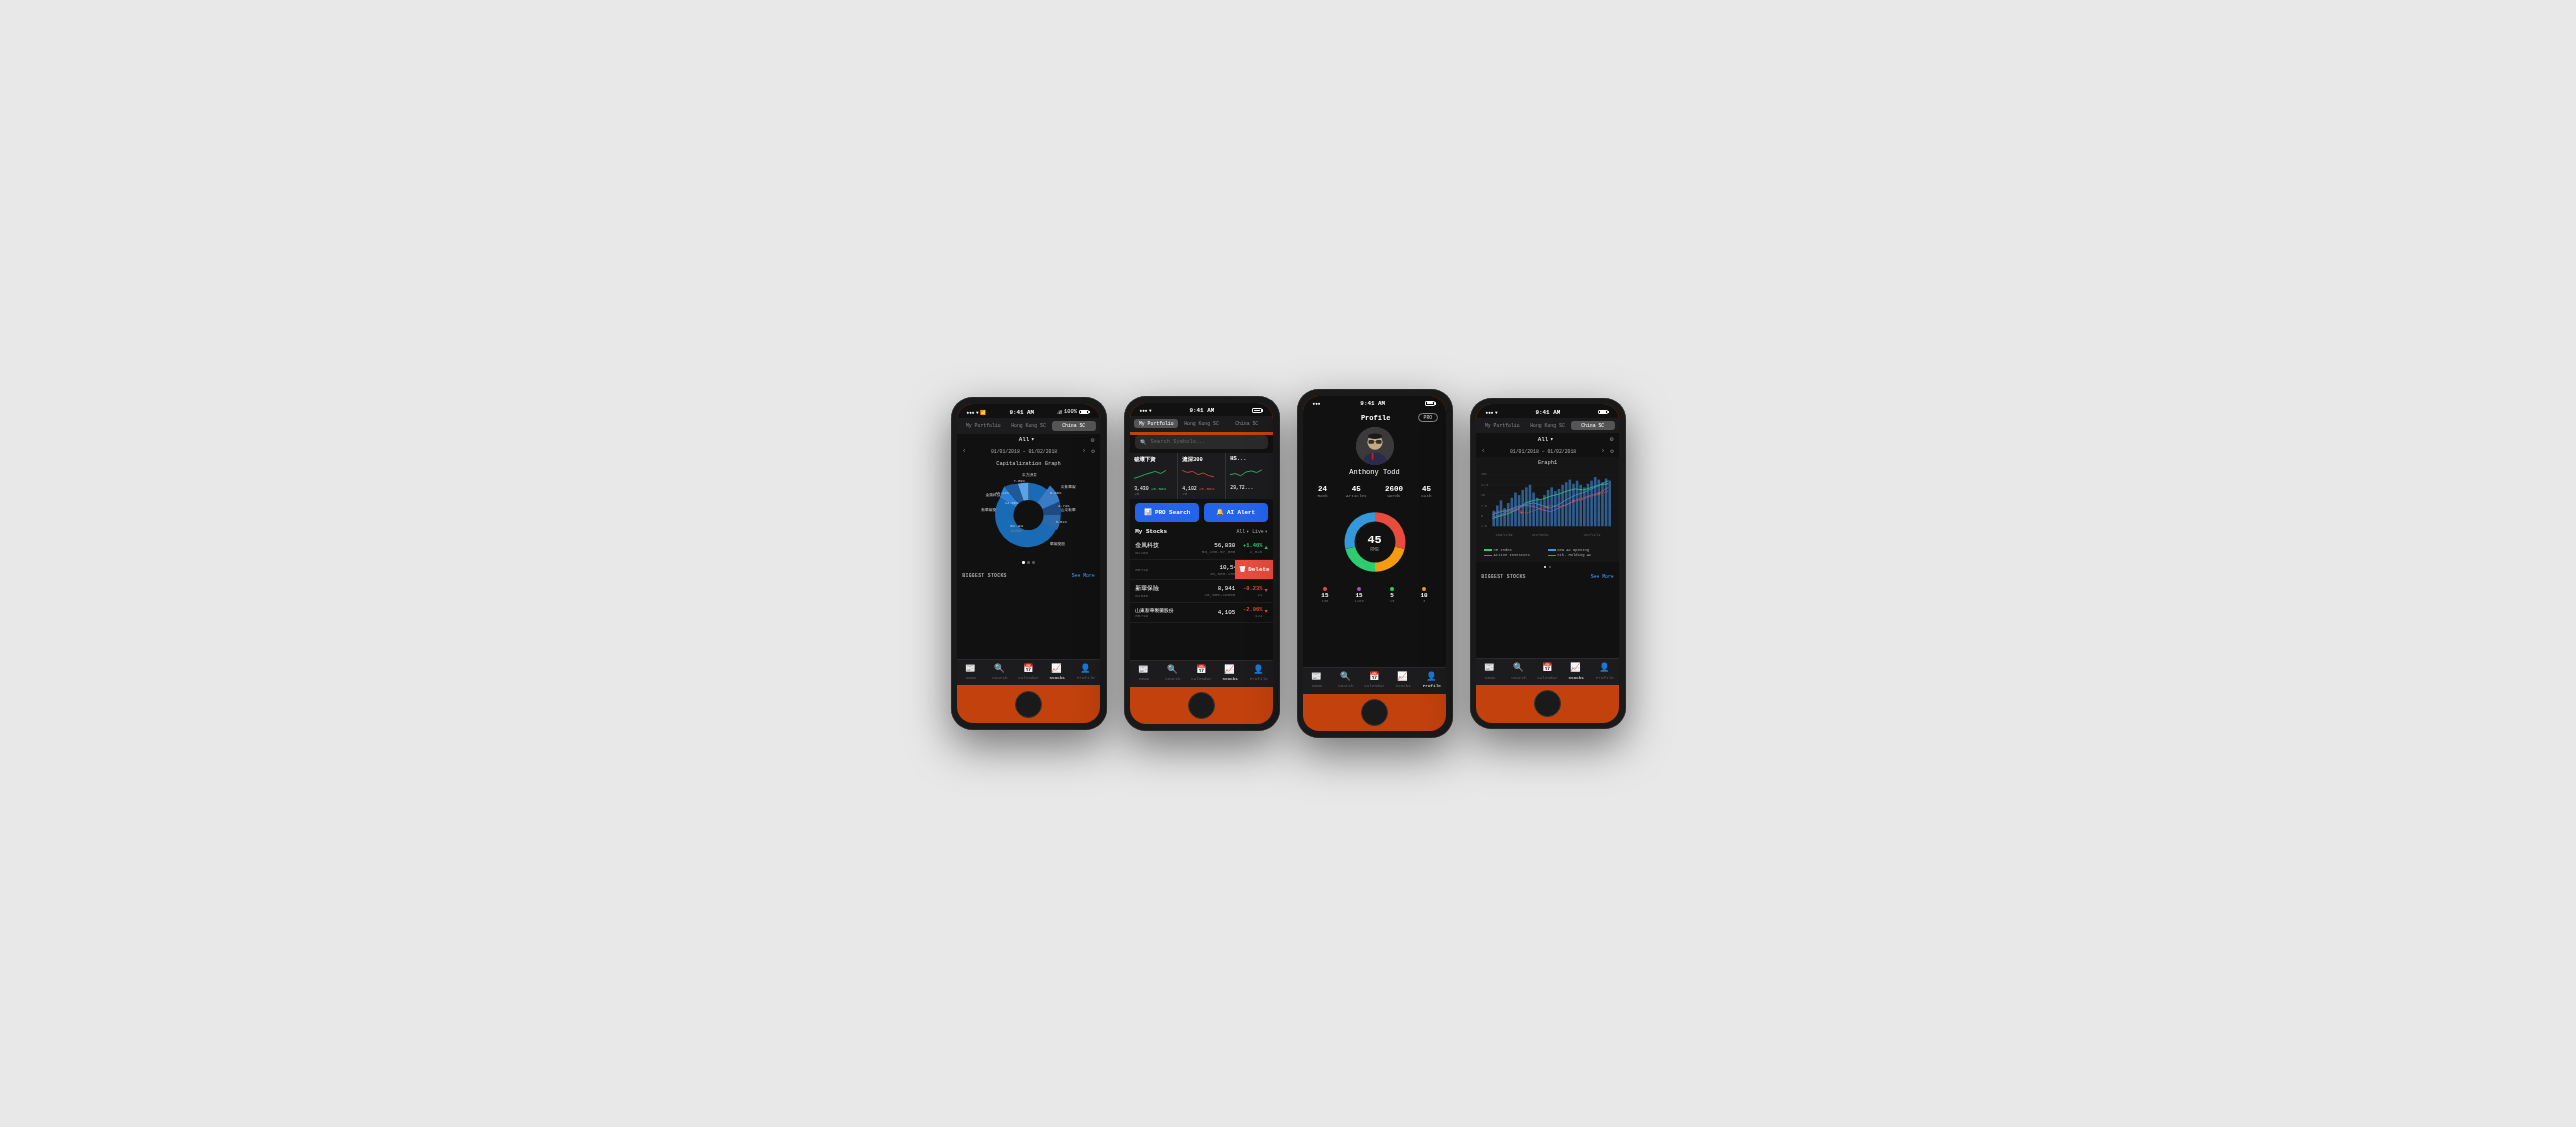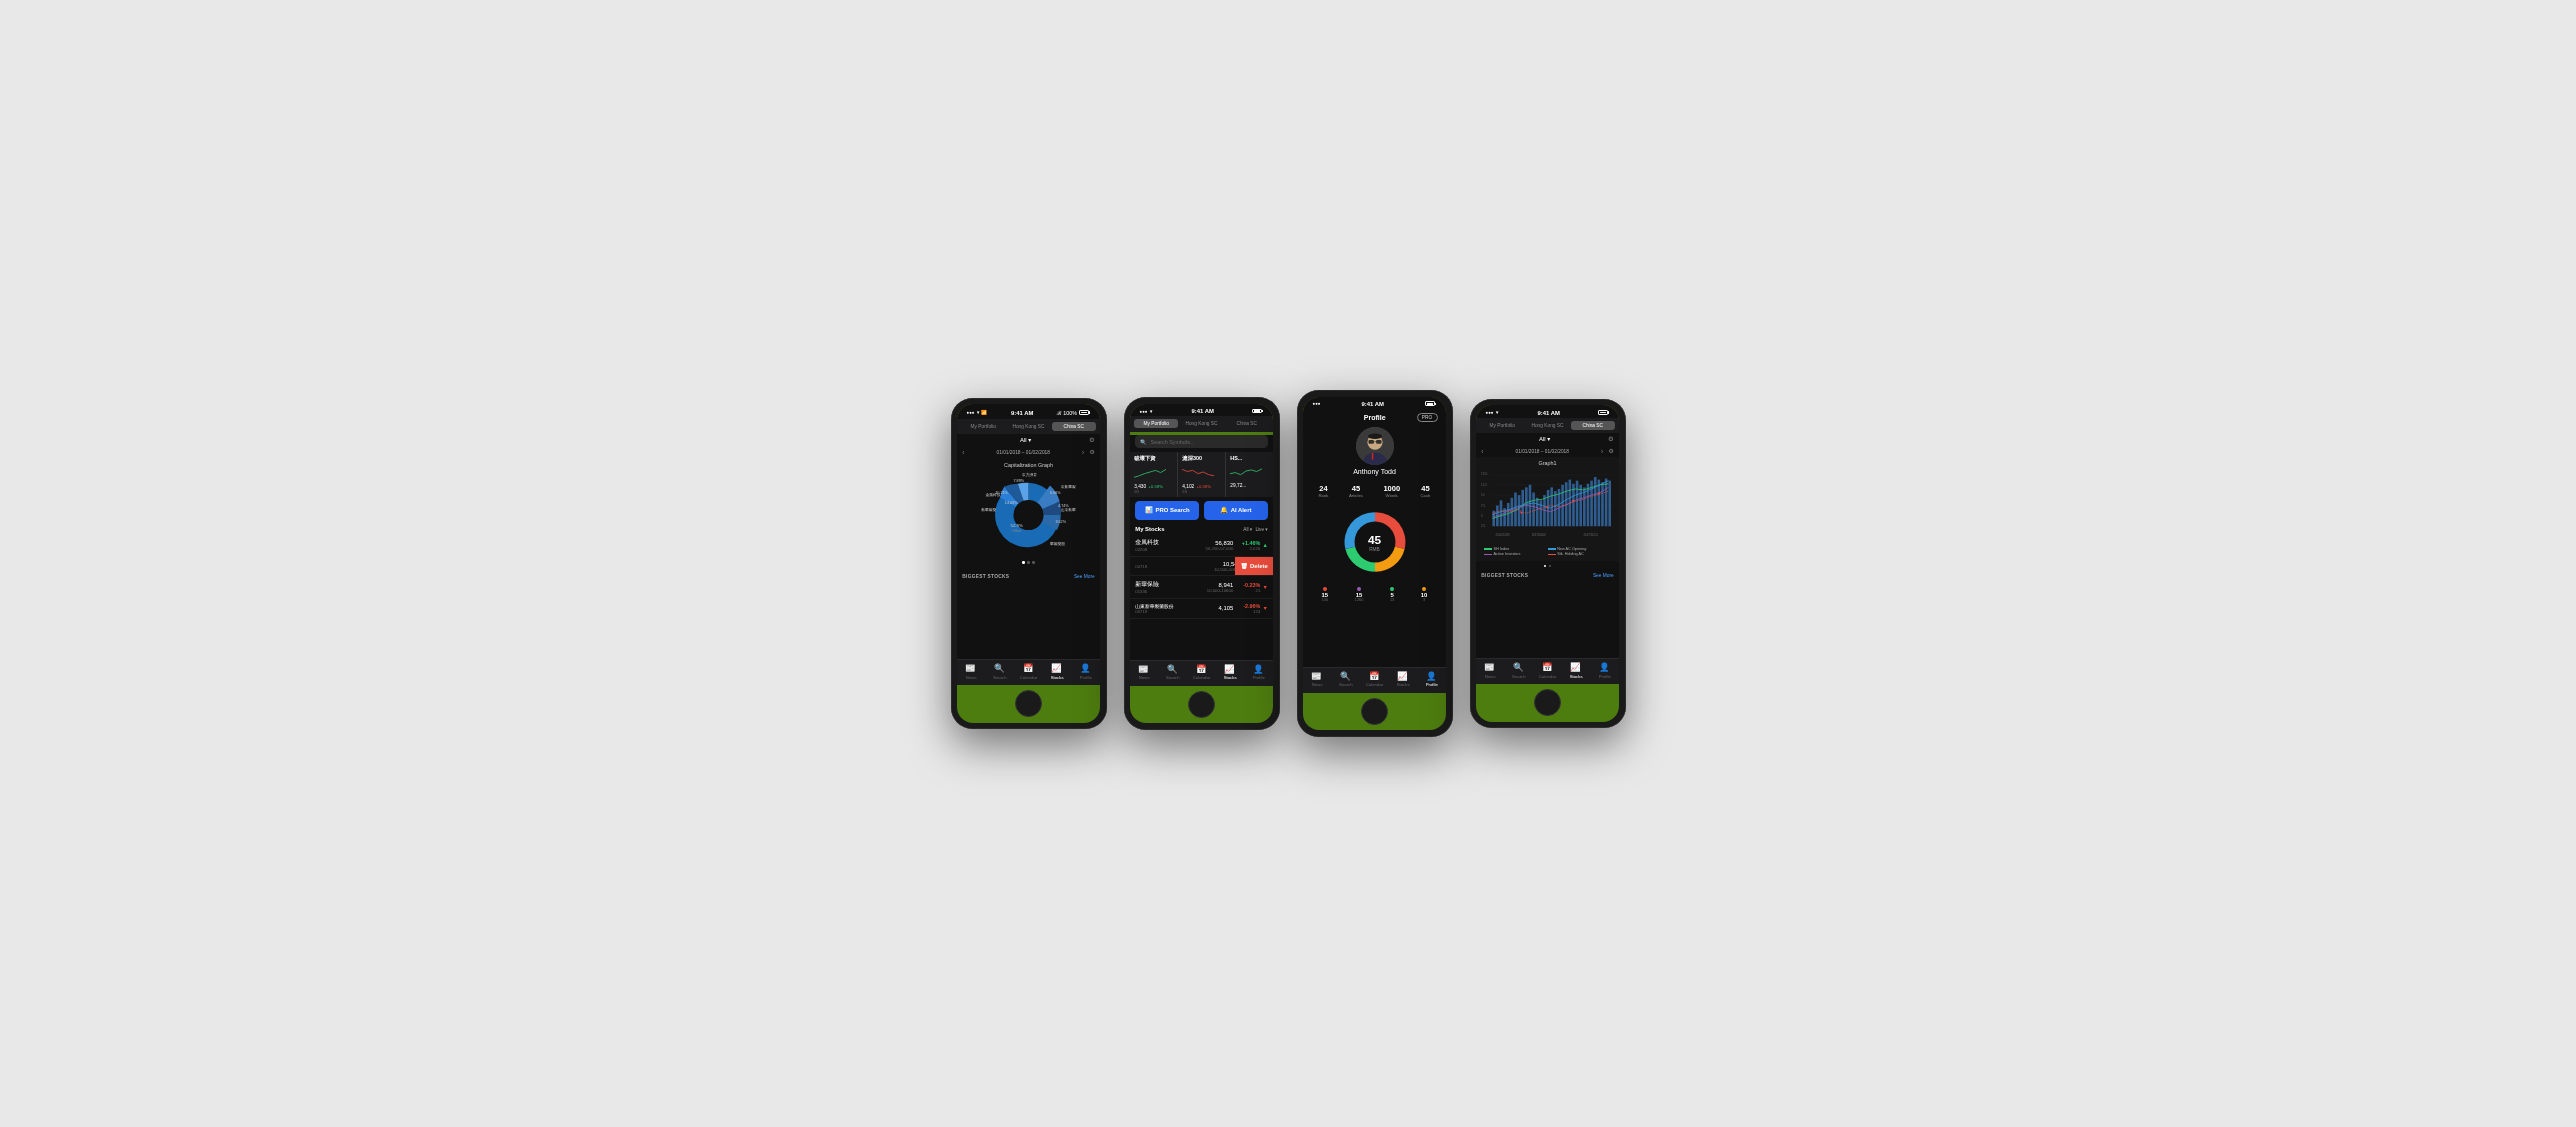--- a/index.html
+++ b/index.html
@@ -20,24 +20,25 @@
     
     .phone {
       width: 156px;
       background: #1a1a1a;
       border-radius: 21.5px;
       padding: 6.4px;
       box-shadow: 0 16px 43px rgba(0,0,0,0.5), inset 0 0 0 0.5px #3a3a3a;
       position: relative;
     }
     .phone-inner {
-      background: #4d7c0f;
+      background: #c2410c;
       border-radius: 16px;
       overflow: hidden;
       width: 100%;
+      font-family: Liberation Mono, monospace;
     }
     
     .status-bar {
       display: flex;
       justify-content: space-between;
       align-items: center;
       padding: 4.3px 9.7px 2.1px;
       background: #111;
       font-size: 5.4px;
       color: #fff;
@@ -612,21 +613,21 @@
         <div class="profile-stats">
           <div class="ps-item">
             <div class="ps-num">24</div>
             <div class="ps-label">Rank</div>
           </div>
           <div class="ps-item">
             <div class="ps-num">45</div>
             <div class="ps-label">Articles</div>
           </div>
           <div class="ps-item">
-            <div class="ps-num">1000</div>
+            <div class="ps-num">2600</div>
             <div class="ps-label">Words</div>
           </div>
           <div class="ps-item">
             <div class="ps-num">45</div>
             <div class="ps-label">Cash</div>
           </div>
         </div>
 
         <div class="donut-container">
           <div class="donut-wrapper">

